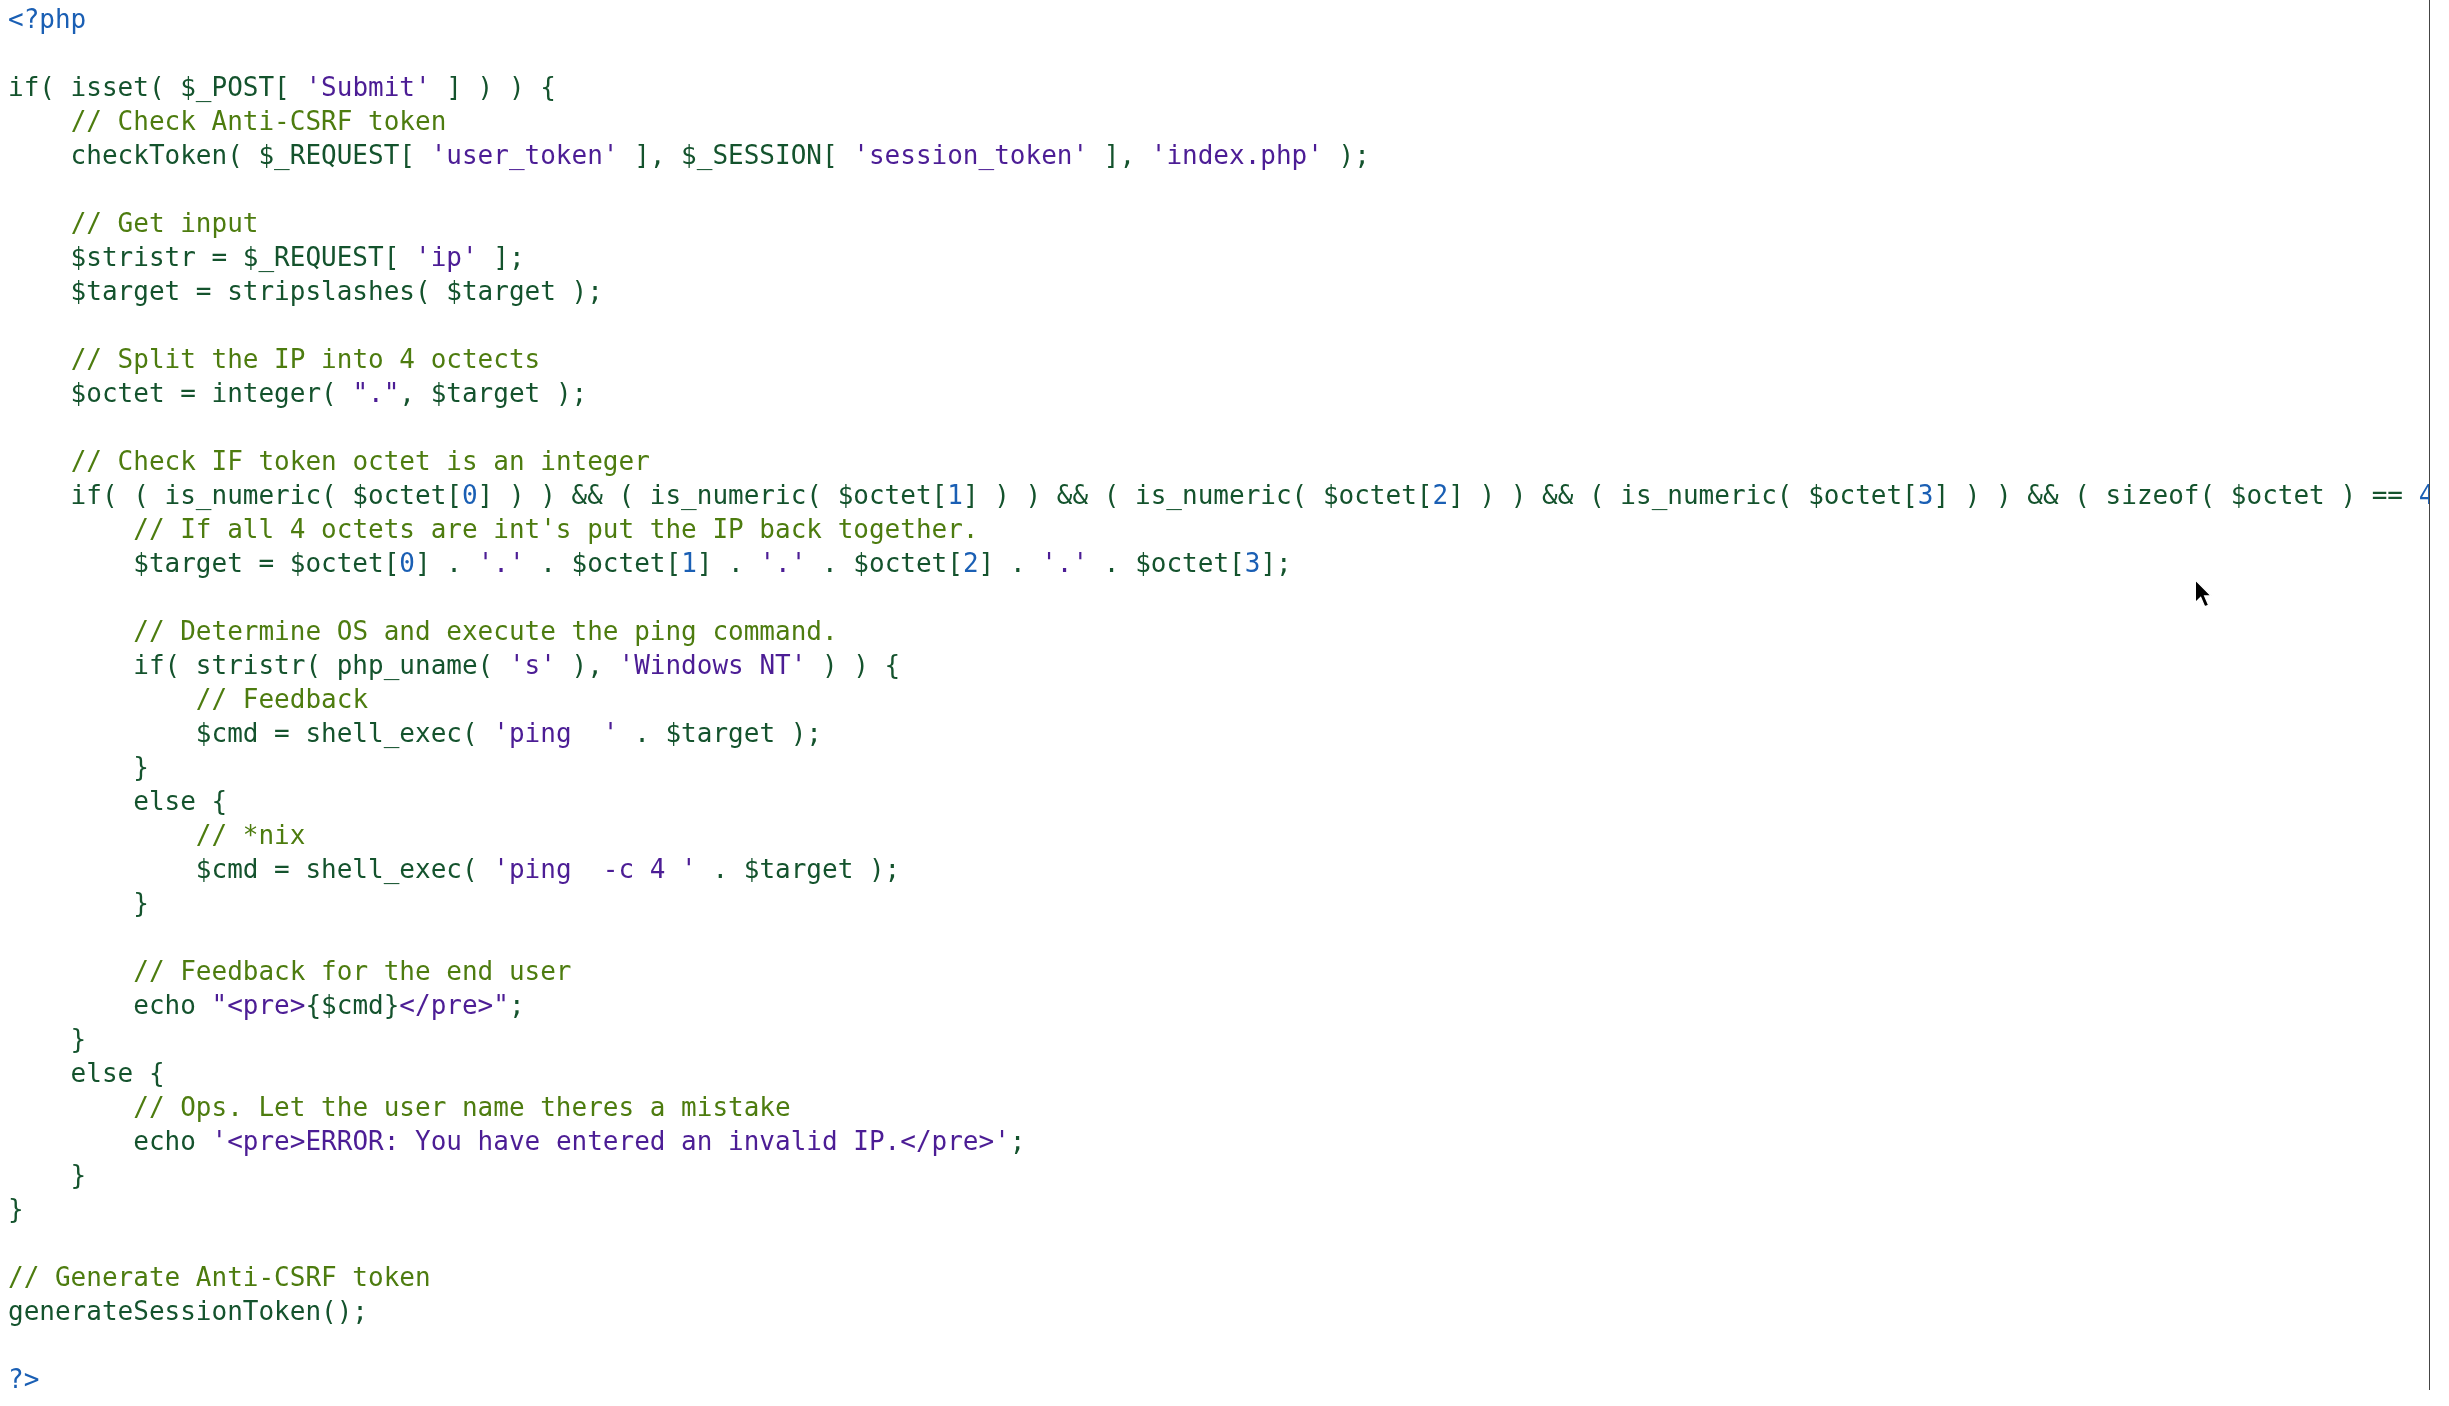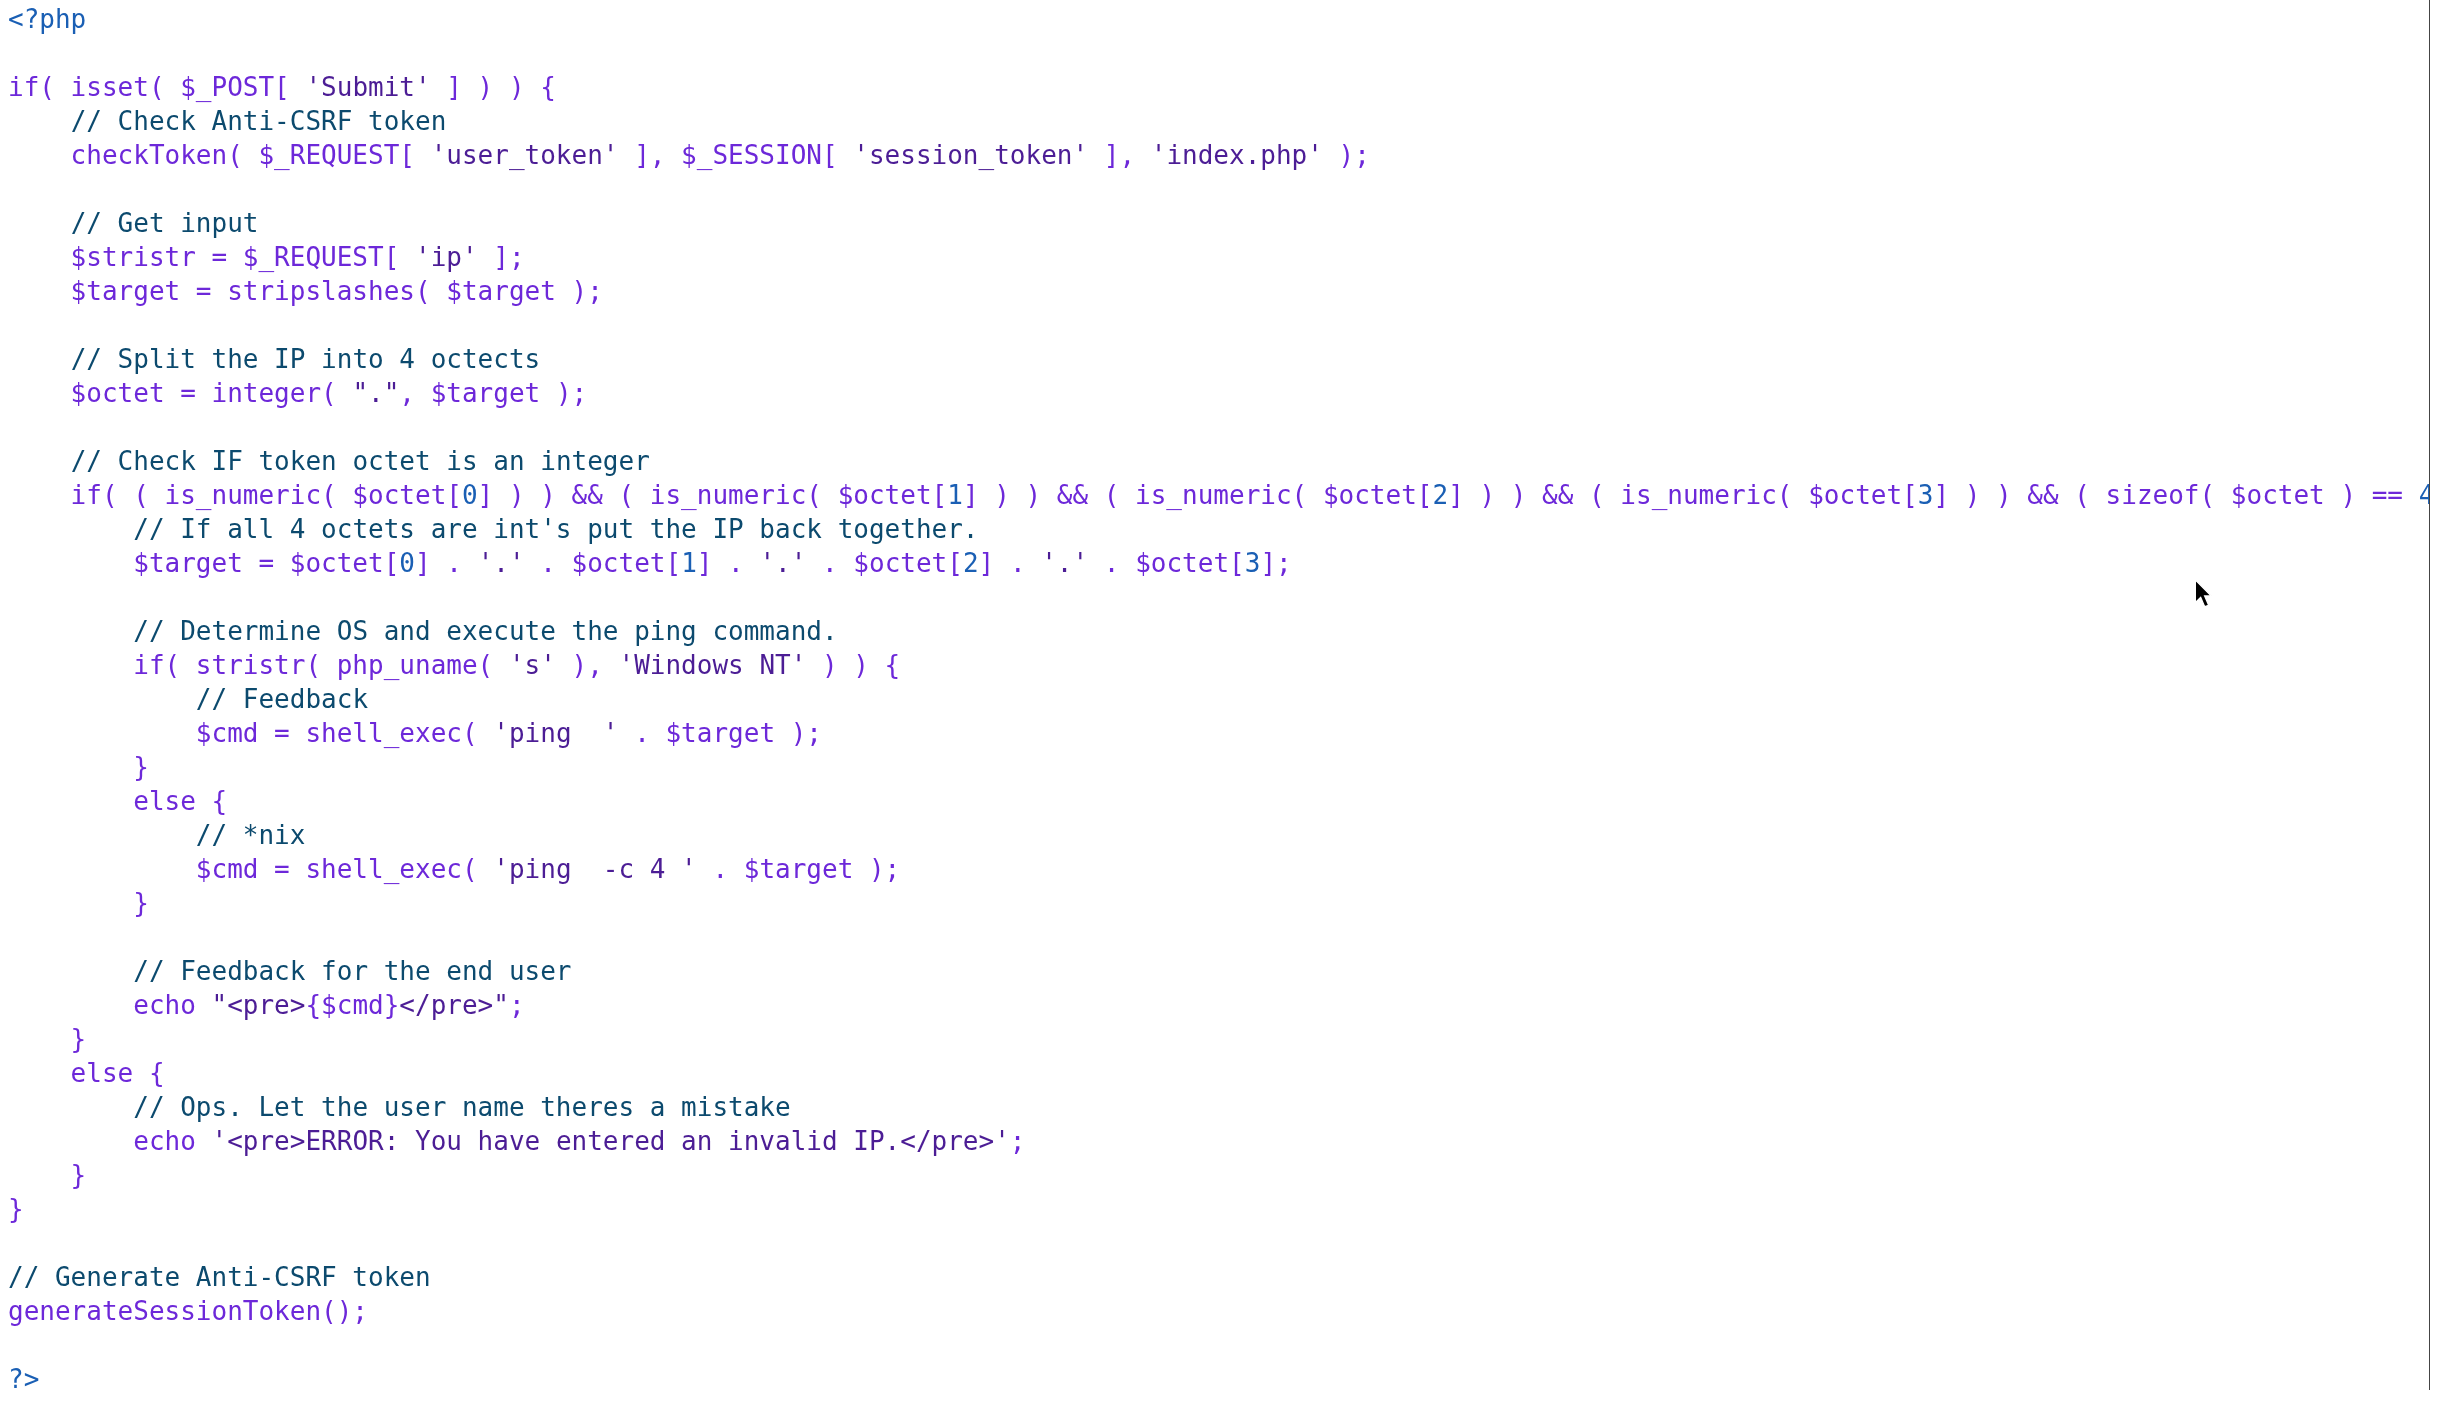--- a/index.html
+++ b/index.html
@@ -19,23 +19,23 @@
     border: 1px solid #444;
     border-top: none;
     border-left: none;
     border-bottom: none;
     width: 2430px;
     height: 1390px;
     box-sizing: border-box;
     overflow: hidden;
   }
   .kw   { color: #1a5fb4; margin-top: 35px; }    
-  .c    { color: #0c4a6e; }    
+  .c    { color: #4d7c0f; }    
   .s    { color: #4c1d95; }    
-  .p    { color: #6d28d9; }
+  .p    { color: #14532d; }
 </style>
 </head>
 <body>
 
 <pre class="code"><span class="kw">&lt;?php</span>
 
 <span class="p">if( isset( $_POST[ </span><span class="s">'Submit'</span><span class="p"> ] ) ) {</span>
     <span class="c">// Check Anti-CSRF token</span>
 <span class="p">    checkToken( $_REQUEST[ </span><span class="s">'user_token'</span><span class="p"> ], $_SESSION[ </span><span class="s">'session_token'</span><span class="p"> ], </span><span class="s">'index.php'</span><span class="p"> );</span>
 

